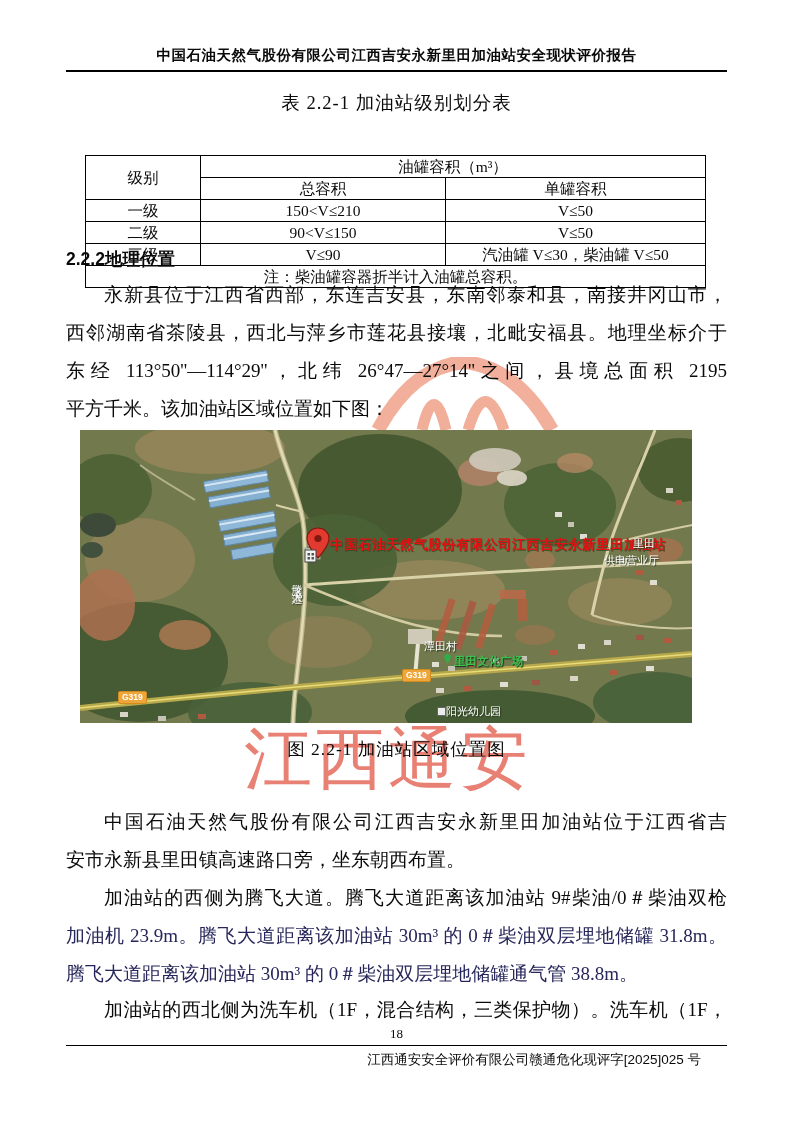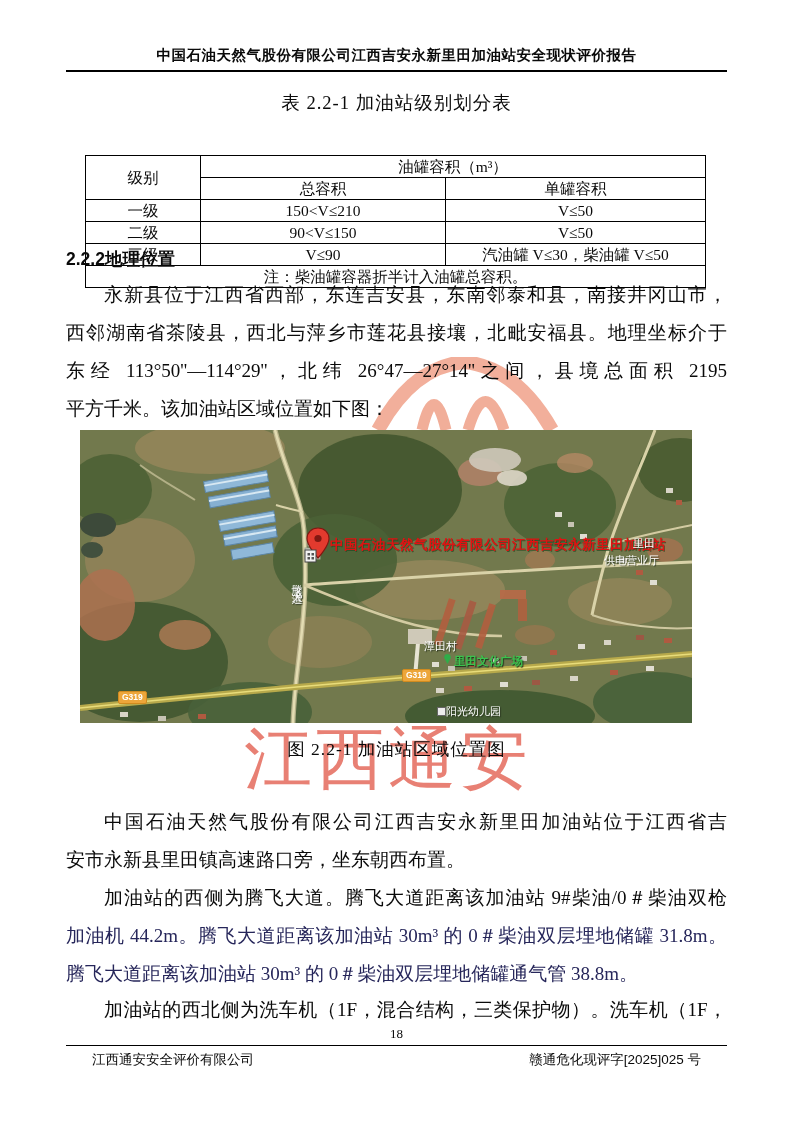--- a/index.html
+++ b/index.html
@@ -55,21 +55,21 @@
   .fig-caption{position:absolute;top:737px;left:0;width:100%;text-align:center;font-size:17.5px;
         letter-spacing:1px;z-index:2;}
   .wm-text{position:absolute;top:724px;left:244px;font-family:"Liberation Sans","DejaVu Sans",sans-serif;
         font-size:68px;font-weight:normal;line-height:1;color:#e0503f;opacity:.72;letter-spacing:4px;
         z-index:1;}
   .wm-logo{position:absolute;top:357px;left:364px;z-index:0;opacity:.85;}
   
   .pageno{position:absolute;top:1026px;left:0;width:100%;text-align:center;font-size:13px;z-index:2;}
   .footer-rule{position:absolute;top:1045px;left:66px;width:661px;border-top:1.8px solid #000;z-index:2;}
   .footer-row{position:absolute;top:1051px;left:66px;width:661px;box-sizing:border-box;
-        padding:0 26px;display:flex;justify-content:space-between;
+        padding:0 26px;display:flex;justify-content:flex-end;
         font-family:"Liberation Sans","DejaVu Sans",sans-serif;font-size:13.5px;z-index:2;}
 </style>
 </head>
 <body>
 
 <div class="page">
 
   <div class="header-title">中国石油天然气股份有限公司江西吉安永新里田加油站安全现状评价报告</div>
   <div class="header-rule"></div>
 
@@ -245,21 +245,21 @@
     <div class="g319-badge g319-a">G319</div>
     <div class="g319-badge g319-b">G319</div>
   </div>
 
   <div class="wm-text">江西通安</div>
   <div class="fig-caption">图 2.2-1  加油站区域位置图</div>
 
   <div class="pline" style="top:848px;">安市永新县里田镇高速路口旁，坐东朝西布置。</div>
   <div class="pline jl indent" style="top:810px;">中国石油天然气股份有限公司江西吉安永新里田加油站位于江西省吉</div>
   <div class="pline jl indent" style="top:886px;">加油站的西侧为腾飞大道。腾飞大道距离该加油站 9#柴油/0＃柴油双枪</div>
-  <div class="pline jl navy" style="top:924px;">加油机 44.2m。腾飞大道距离该加油站 30m³ 的 0＃柴油双层埋地储罐 31.8m。</div>
+  <div class="pline jl navy" style="top:924px;">加油机 23.9m。腾飞大道距离该加油站 30m³ 的 0＃柴油双层埋地储罐 31.8m。</div>
   <div class="pline navy" style="top:962px;">腾飞大道距离该加油站 30m³ 的 0＃柴油双层埋地储罐通气管 38.8m。</div>
   <div class="pline jl indent" style="top:998px;">加油站的西北侧为洗车机（1F，混合结构，三类保护物）。洗车机（1F，</div>
 
   <div class="pageno">18</div>
   <div class="footer-rule"></div>
   <div class="footer-row">
     <span>江西通安安全评价有限公司</span>
     <span>赣通危化现评字[2025]025 号</span>
   </div>
 

